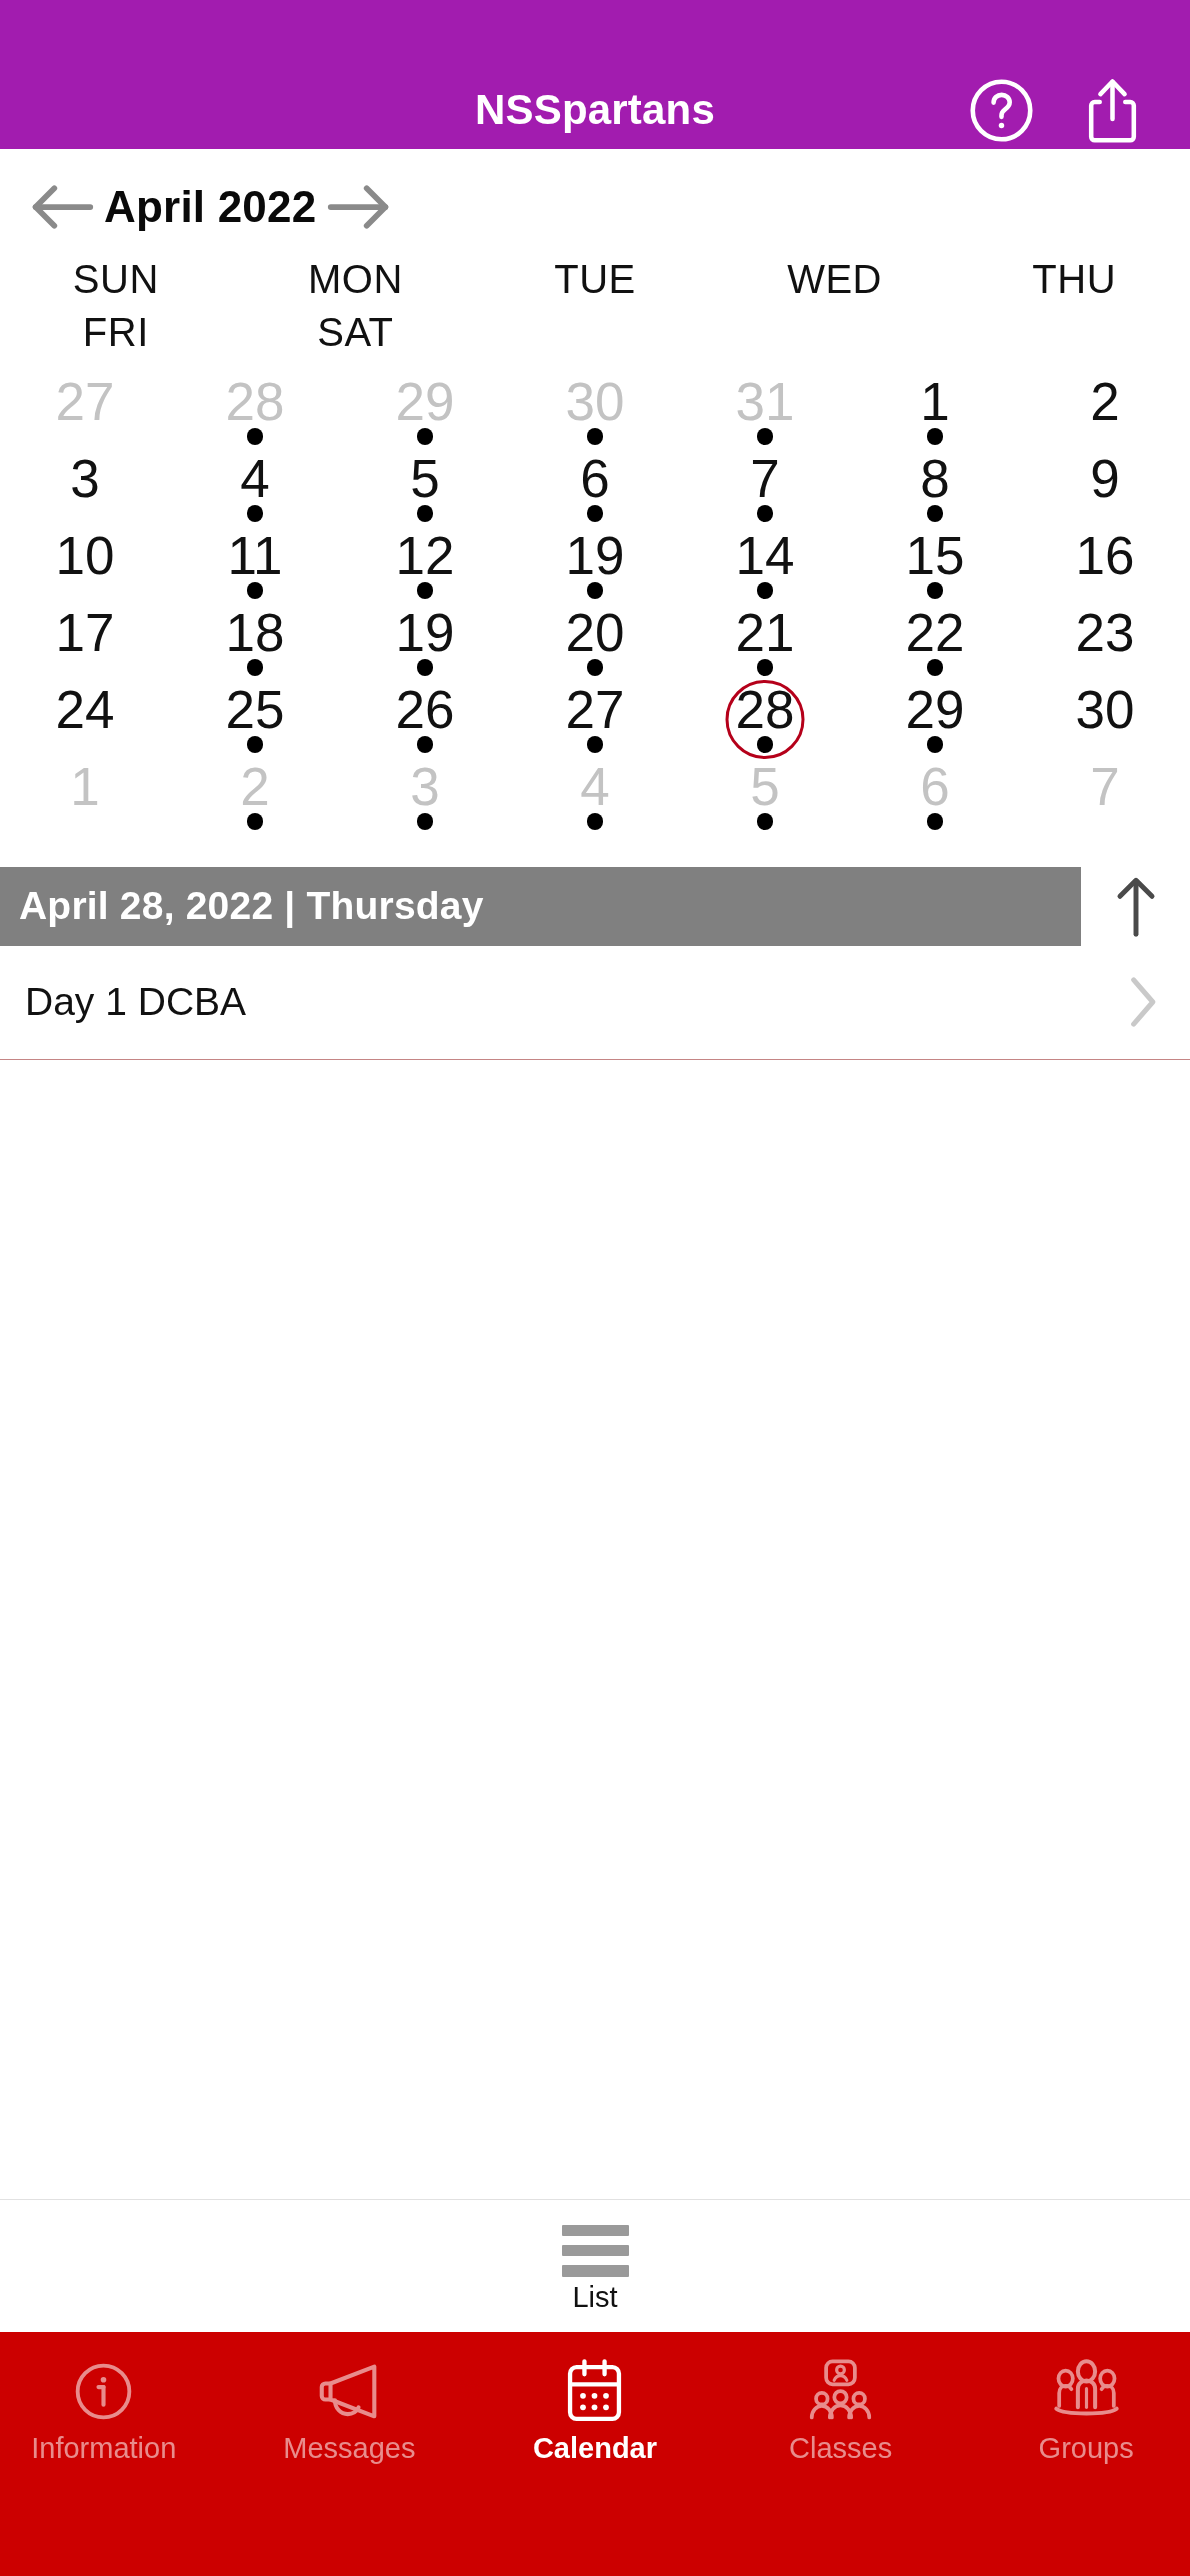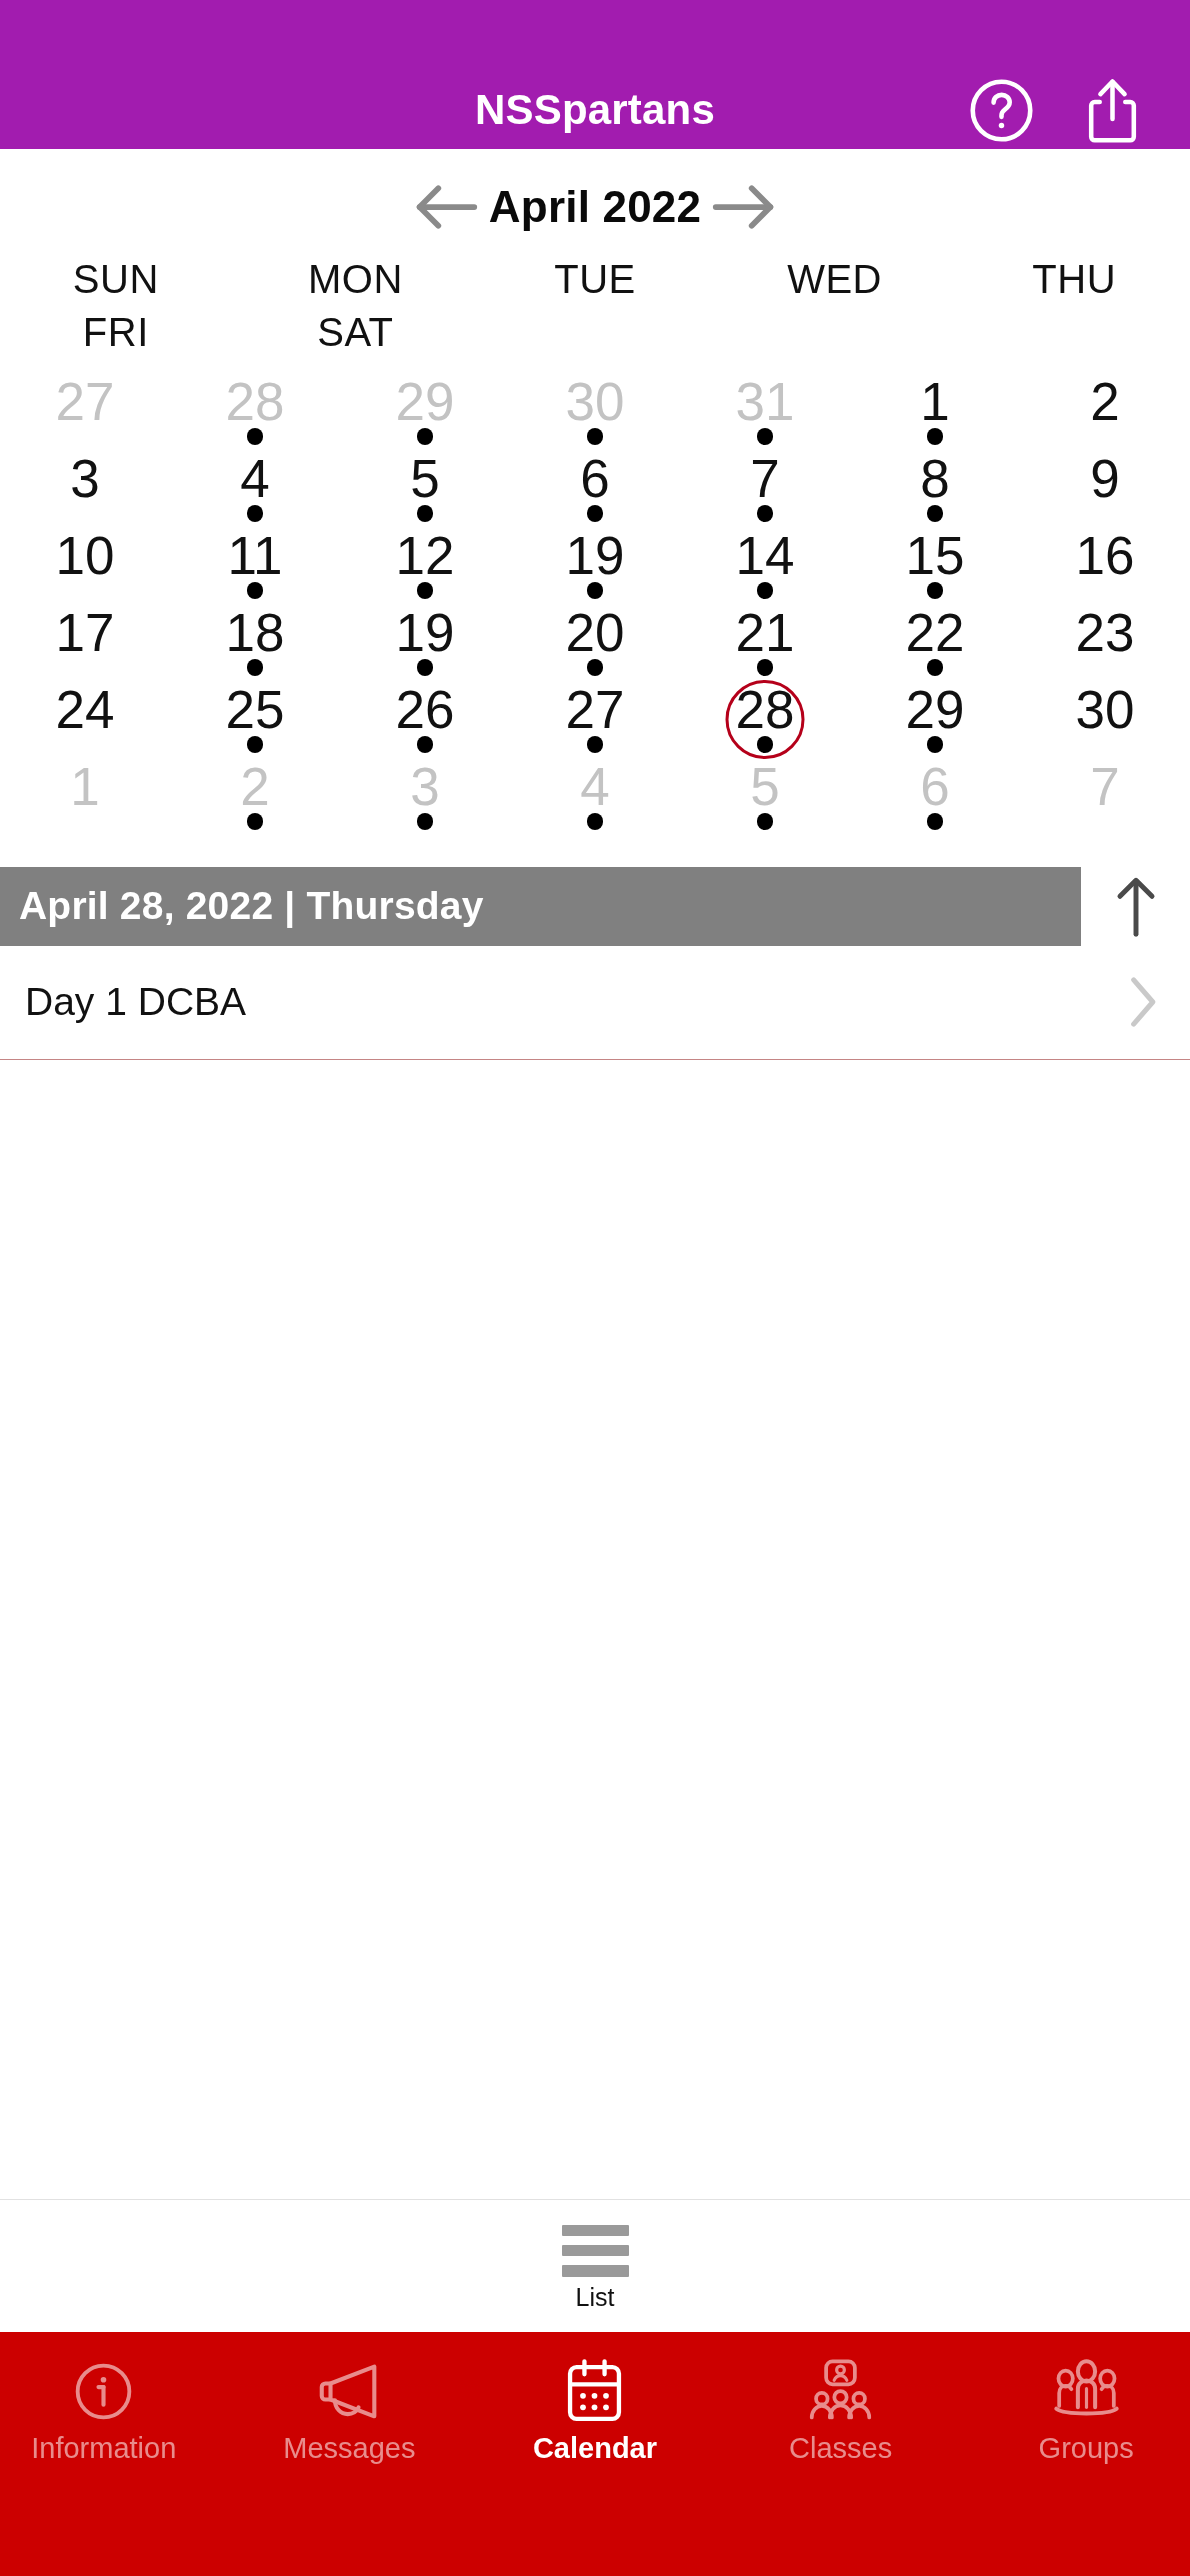--- a/index.html
+++ b/index.html
@@ -57,22 +57,22 @@
     display: flex;
     align-items: center;
     justify-content: center;
   }
 
   
   .month-nav {
     height: 100px;
     display: flex;
     align-items: center;
-    justify-content: center;
-    padding: 0 46px;
+    justify-content: flex-start;
+    padding: 0 18px;
     flex: 0 0 100px;
     margin-top: 7.7px;
   }
   .nav-arrow {
     width: 86px;
     height: 77px;
     display: flex;
     align-items: center;
     justify-content: center;
   }
@@ -209,21 +209,21 @@
   .switch-item {
     flex: 1 1 50%;
     display: flex;
     flex-direction: column;
     align-items: center;
     justify-content: center;
     gap: 5.8px;
     padding-top: 5.8px;
   }
   .switch-label {
-    font-size: 25px;
+    font-size: 29px;
     color: #111111;
     line-height: 31px;
   }
   .list-icon {
     width: 67px;
     height: 52px;
     display: flex;
     flex-direction: column;
     justify-content: space-between;
   }

